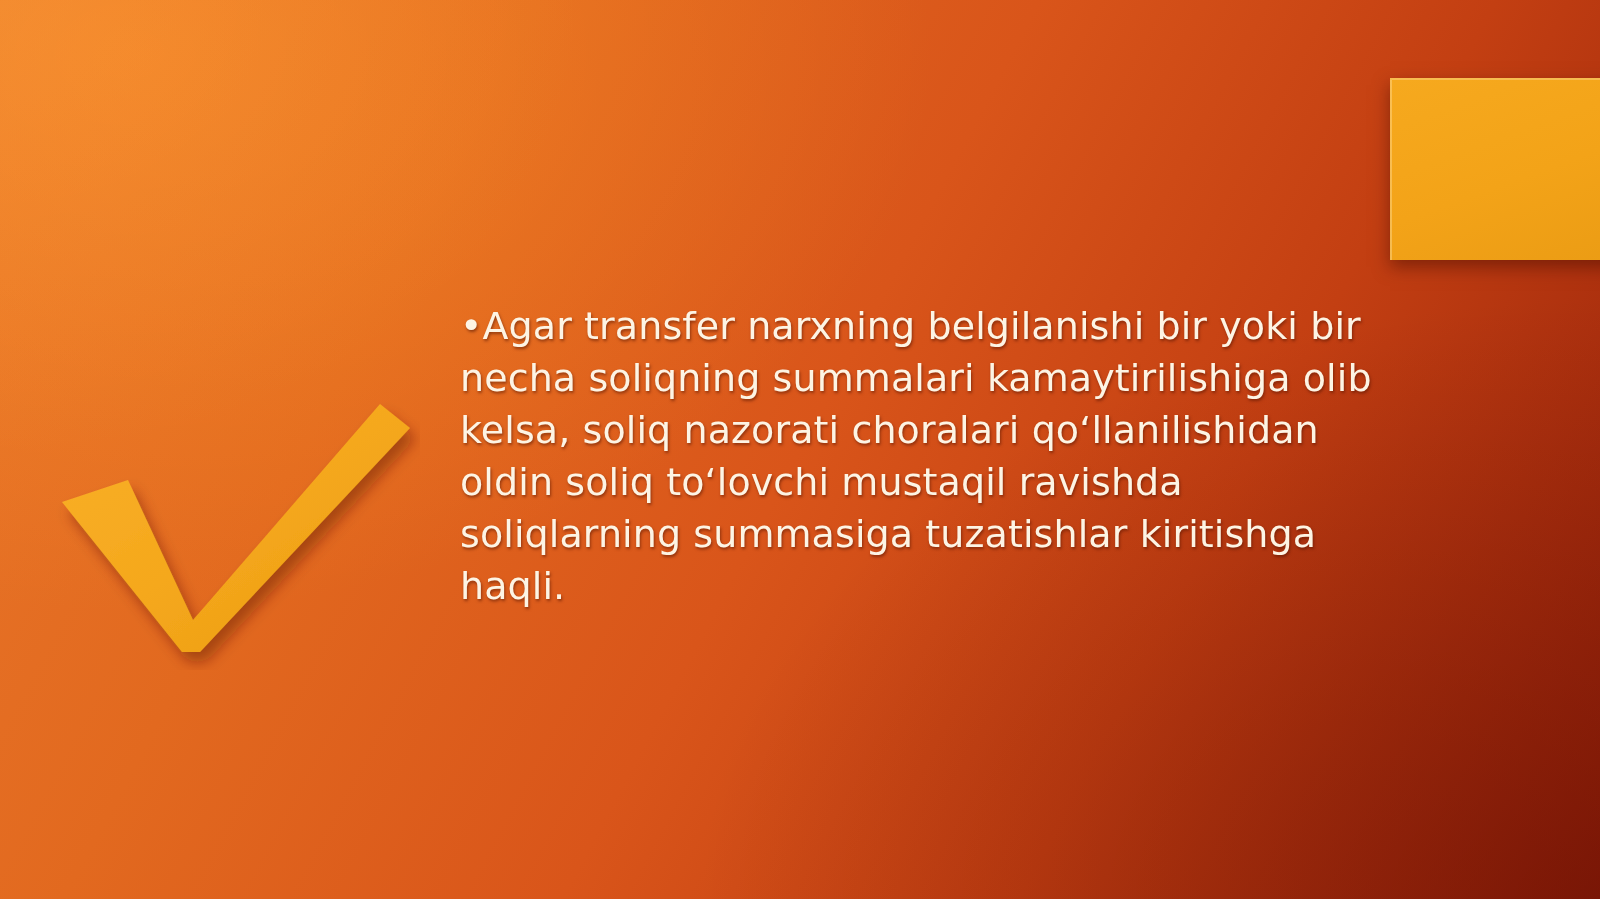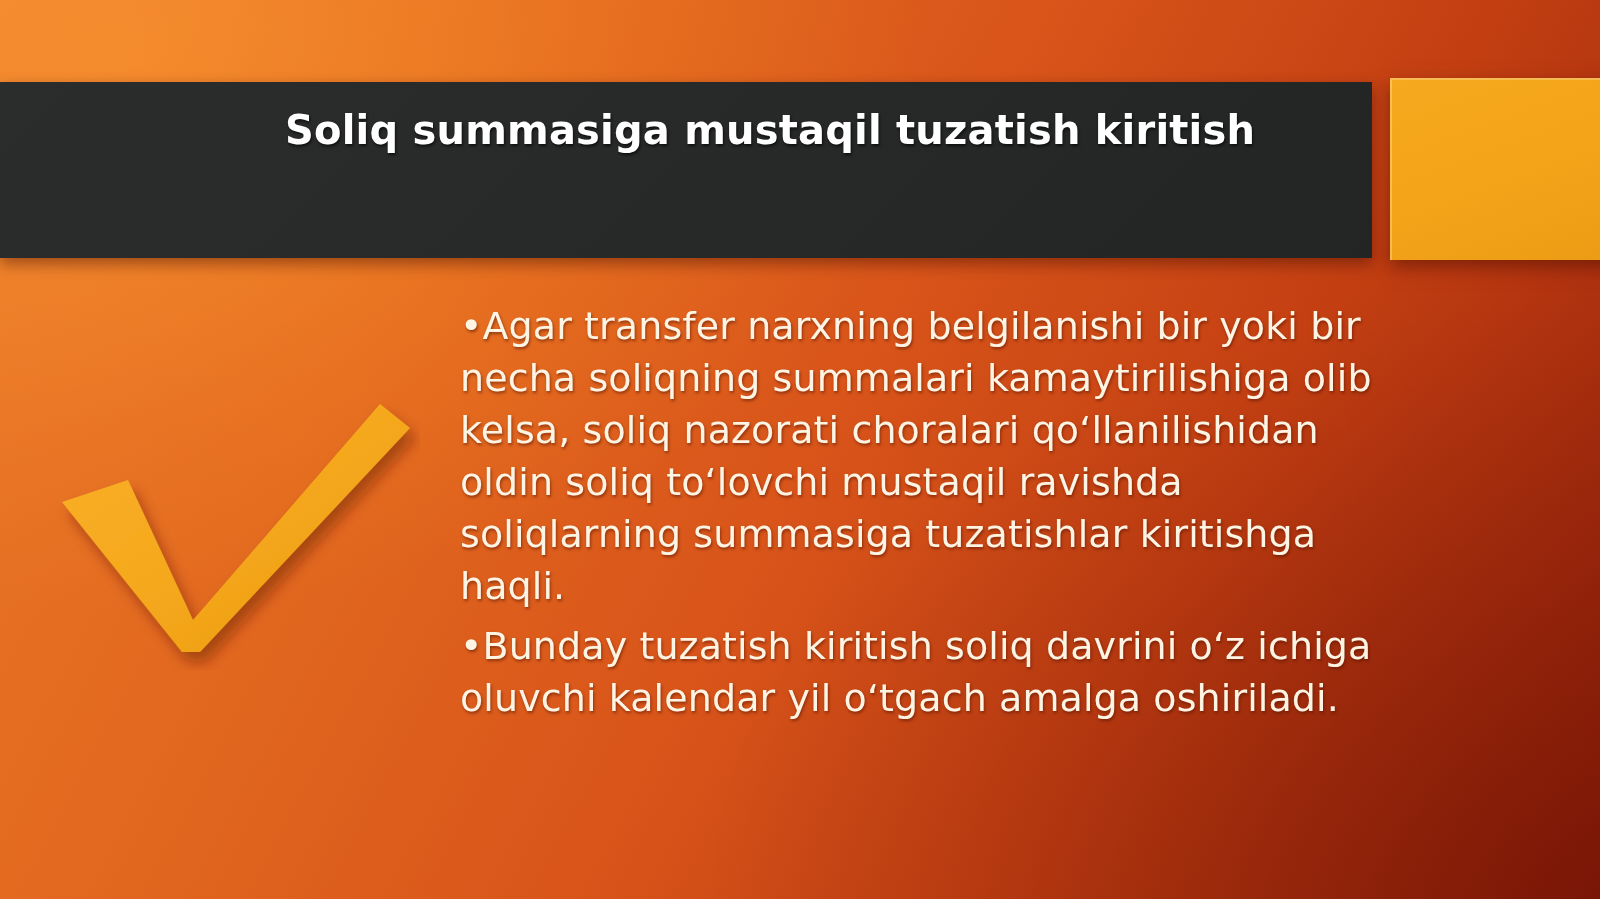--- a/index.html
+++ b/index.html
@@ -100,39 +100,35 @@
   }
   .body-para:last-child { margin-bottom: 0; }
 </style>
 </head>
 <body>
 
 <div id="slide">
 
   <div class="accent-block"></div>
 
-  <div class="title-bar">
-    <div class="title-text">Soliq summasiga mustaqil tuzatish kiritish</div>
-  </div>
 
   <div class="check-wrap">
     <svg viewBox="0 0 370 280" xmlns="http://www.w3.org/2000/svg" aria-hidden="true">
       <defs>
         <linearGradient id="ckgrad" x1="0" y1="0" x2="1" y2="1">
           <stop offset="0%" stop-color="#f9b02a"></stop>
           <stop offset="50%" stop-color="#f5a81c"></stop>
           <stop offset="100%" stop-color="#ea9a11"></stop>
         </linearGradient>
         <filter id="cksh" x="-25%" y="-25%" width="160%" height="170%">
           <feDropShadow dx="6" dy="10" stdDeviation="7" flood-color="#5e1400" flood-opacity="0.45"></feDropShadow>
         </filter>
       </defs>
 
       <polygon filter="url(#cksh)" fill="url(#ckgrad)" points="12,112 78,90 143,230 330,14 360,38 150,262 132,262"></polygon>
     </svg>
   </div>
 
   <div class="body-block">
     <p class="body-para">•Agar transfer narxning belgilanishi bir yoki bir necha soliqning summalari kamaytirilishiga olib kelsa, soliq nazorati choralari qo‘llanilishidan oldin soliq to‘lovchi mustaqil ravishda soliqlarning summasiga tuzatishlar kiritishga haqli.</p>
-    <p class="body-para">•Bunday tuzatish kiritish soliq davrini o‘z ichiga oluvchi kalendar yil o‘tgach amalga oshiriladi.</p>
   </div>
 
 </div>
 
 </body></html>

